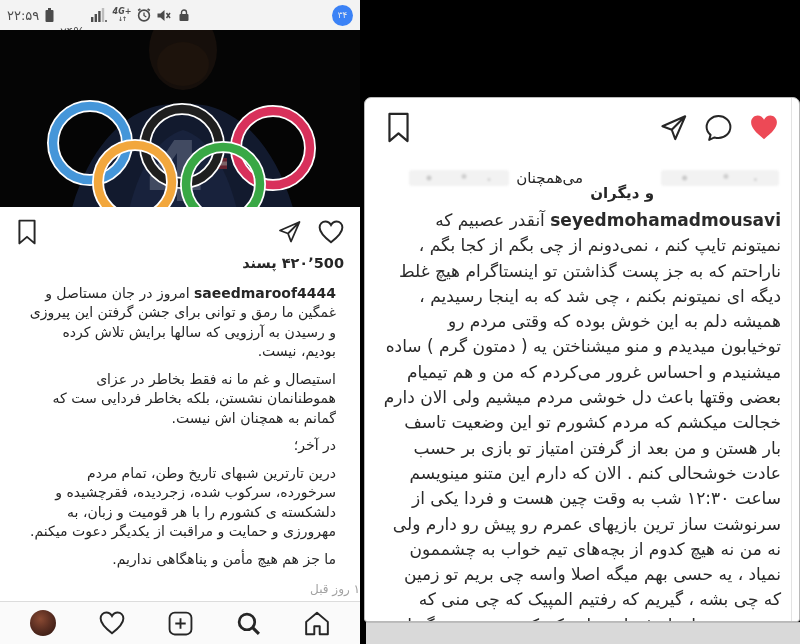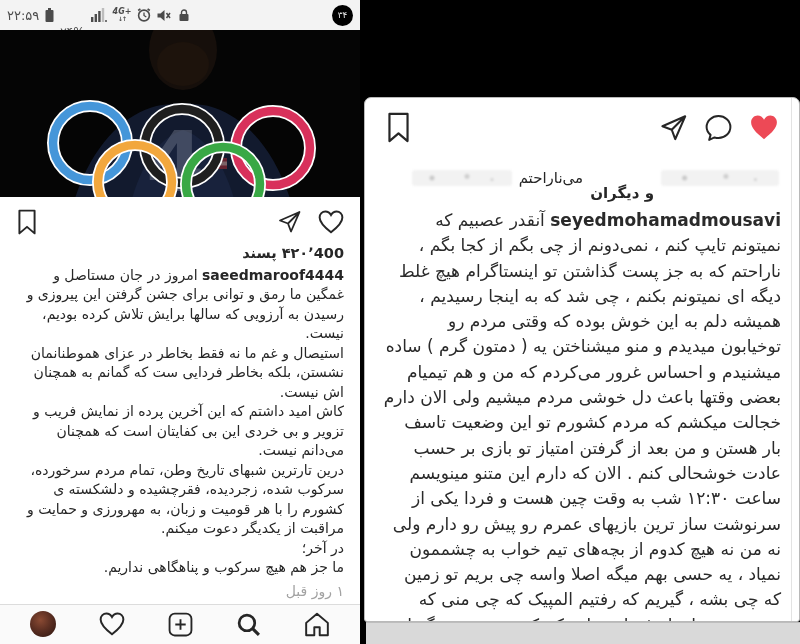--- a/index.html
+++ b/index.html
@@ -8,36 +8,36 @@
 
   
   .left-col { width:360px; height:644px; background:#fff; display:flex; flex-direction:column; flex:0 0 360px; }
 
   .status-bar { height:30px; background:#f3f3f3; display:flex; align-items:center; padding:0 7px; gap:6px; color:#4b4b4b; }
   .sb-time { font-size:13px; letter-spacing:0.5px; }
   .sb-pct { font-size:12px;margin-top:33px; }
   .sb-ico { display:flex; align-items:center; }
   .sb-net { font-size:8px; line-height:7px; text-align:center; font-weight:bold;font-style:italic; }
   .sb-net .arrows { font-size:6px; letter-spacing:-1px; display:block; }
-  .sb-badge { margin-left:auto; width:21px; height:21px; border-radius:50%; background:#000000; color:#eee; font-size:9px;
+  .sb-badge { margin-left:auto; width:21px; height:21px; border-radius:50%; background:#3b82f6; color:#eee; font-size:9px;
               display:flex; align-items:center; justify-content:center; }
 
   .post-image { height:243px; background:#060606; position:relative; overflow:hidden; }
   .player { position:absolute; inset:0; }
   .jersey-number { position:absolute; left:50%; transform:translateX(-58%); bottom:-14px; font-size:84px; font-weight:bold;
                    color:#7b8294; opacity:.42; font-family:"DejaVu Sans", sans-serif; }
   .rings { position:absolute; inset:0; }
 
   .actions-row { display:flex; align-items:center; justify-content:space-between; padding:12px 16px 8px 16px; direction:rtl; }
   .icon-group { display:flex; align-items:center; gap:16px; }
   .likes-line { direction:rtl; text-align:right; padding:2px 16px; font-size:14.5px; font-weight:bold; }
   .caption { direction:rtl; text-align:right; padding:3px 16px 0 16px; font-size:14px; line-height:19.5px; }
   .caption .uname { font-weight:bold; }
-  .caption p { margin:0; }
-  .timestamp { direction:rtl; text-align:right; padding:5px 16px; color:#a2a2a2; font-size:14px; }
+  .caption p { margin:8px; }
+  .timestamp { direction:rtl; text-align:right; padding:5px 0; color:#a2a2a2; font-size:12px; }
 
   .bottom-nav { margin-top:auto; border-top:1px solid #dcdcdc; height:58px; display:flex; align-items:center; justify-content:space-around; background:#fafafa; padding:0 8px; }
   .avatar { width:26px; height:26px; border-radius:50%; background:radial-gradient(circle at 40% 35%, #8a4a33 0%, #5c2f22 45%, #2b140f 100%); }
 
   
   .right-col { width:440px; height:644px; position:relative; background:#000; flex:0 0 440px; }
   .card { position:absolute; top:97px; left:4px; right:0; bottom:22px; background:#fff; border:1px solid #b9b9b9;
           border-radius:7px 7px 3px 3px; overflow:hidden; }
   .page-edge-line { position:absolute; top:0; bottom:0; right:7px; width:0; border-left:1px solid #e3e3e3; }
   .bottom-strip { position:absolute; left:6px; right:0; bottom:0; height:22px; background:#d9d9d9; border-top:1px solid #bdbdbd; }
@@ -150,31 +150,30 @@
           </svg>
       </span>
     </div>
     <span>
       <svg class="icn" width="22" height="26" viewBox="0 0 20 24">
           <path d="M3 1.5 H17 V22.5 L10 16.5 L3 22.5 Z" fill="none" stroke="#262626" stroke-width="1.8" stroke-linejoin="round"></path>
         </svg>
     </span>
   </div>
 
-  <div class="likes-line">۴۲۰٬400 پسند</div>
+  <div class="likes-line">۴۲۰٬500 پسند</div>
 
   <div class="caption">
     <p>
       <span class="uname">saeedmaroof4444</span><span> امروز در جان مستاصل و غمگین ما رمق و توانی برای جشن گرفتن این پیروزی و رسیدن به آرزویی که سالها برایش تلاش کرده بودیم، نیست.</span>
     </p>
     <p>استیصال و غم ما نه فقط بخاطر در عزای هموطنانمان نشستن، بلکه بخاطر فردایی ست که گمانم به همچنان اش نیست.</p>
-    <p>کاش امید داشتم که این آخرین پرده از نمایش فریب و تزویر و بی خردی این بی کفایتان است که همچنان می‌دانم نیست.</p>
+    <p>در آخر؛</p>
     <p>درین تارترین شبهای تاریخ وطن، تمام مردم سرخورده، سرکوب شده، زجردیده، فقرچشیده و دلشکسته ی کشورم را با هر قومیت و زبان، به مهرورزی و حمایت و مراقبت از یکدیگر دعوت میکنم.</p>
-    <p>در آخر؛</p>
-    <p>ما جز هم هیچ سرکوب و پناهگاهی نداریم.</p>
+    <p>ما جز هم هیچ مأمن و پناهگاهی نداریم.</p>
   </div>
 
   <div class="timestamp">۱ روز قبل</div>
 
   <div class="bottom-nav">
     <span class="avatar"></span>
     <span>
       <svg class="icn" width="26" height="24" viewBox="0 0 24 22">
           <path d="M12 20.5 C5 15 1.5 11 1.5 6.8 C1.5 3.6 4 1.3 6.8 1.3 C8.9 1.3 10.9 2.6 12 4.6 C13.1 2.6 15.1 1.3 17.2 1.3 C20 1.3 22.5 3.6 22.5 6.8 C22.5 11 19 15 12 20.5 Z" fill="none" stroke="#262626" stroke-width="1.8"></path>
         </svg>
@@ -224,21 +223,21 @@
       <span>
         <svg class="icn" width="27" height="31" viewBox="0 0 20 24">
             <path d="M3 1.5 H17 V22.5 L10 16.5 L3 22.5 Z" fill="none" stroke="#262626" stroke-width="1.7" stroke-linejoin="round"></path>
           </svg>
       </span>
     </div>
 
     <div class="likers-row">
       <span class="blur-patch patch-a"></span>
       <span class="likers-bold">و دیگران</span>
-      <span>می‌ناراحتم</span>
+      <span>می‌همچنان</span>
       <span class="blur-patch patch-b"></span>
     </div>
 
     <div class="caption2">
       <span class="uname">seyedmohamadmousavi</span><span> آنقدر عصبیم که نمیتونم تایپ کنم ، نمی‌دونم از چی بگم از کجا بگم ، ناراحتم که به جز پست گذاشتن تو اینستاگرام هیچ غلط دیگه ای نمیتونم بکنم ، چی شد که به اینجا رسیدیم ، همیشه دلم به این خوش بوده که وقتی مردم رو توخیابون میدیدم و منو میشناختن یه ( دمتون گرم ) ساده میشنیدم و احساس غرور می‌کردم که من و هم تیمیام بعضی وقتها باعث دل خوشی مردم میشیم ولی الان دارم خجالت میکشم که مردم کشورم تو این وضعیت تاسف بار هستن و من بعد از گرفتن امتیاز تو بازی بر حسب عادت خوشحالی کنم . الان که دارم این متنو مینویسم ساعت ۱۲:۳۰ شب به وقت چین هست و فردا یکی از سرنوشت ساز ترین بازیهای عمرم رو پیش رو دارم ولی نه من نه هیچ کدوم از بچه‌های تیم خواب به چشممون نمیاد ، یه حسی بهم میگه اصلا واسه چی بریم تو زمین که چی بشه ، گیریم که رفتیم المپیک که چی منی که نمیتونم ذره ای از غم این ملت کم کنم چه سود دیگه ای واسم داره ؟ واسم پول میاره ؟ نه شهرت میاره ؟ نه پست و مقام میاره ؟ نه ، به خدا قسم اولین بار توی زندگیم که احساس پوچی میکنم احساس بدرد نخور بودن . میدونم دیگه تسلیت گفتن شده یه کلیشه ولی دوست دارم هم وطنای نازنینم که عزیزی رو تو این ۲ ماه گذشته از دست دادن مارم تو غم خودشون شریک بدونن ایشالا ( یه روز خوب میاد )</span>
     </div>
   </div>
   <div class="bottom-strip"></div>
 </div>
 

